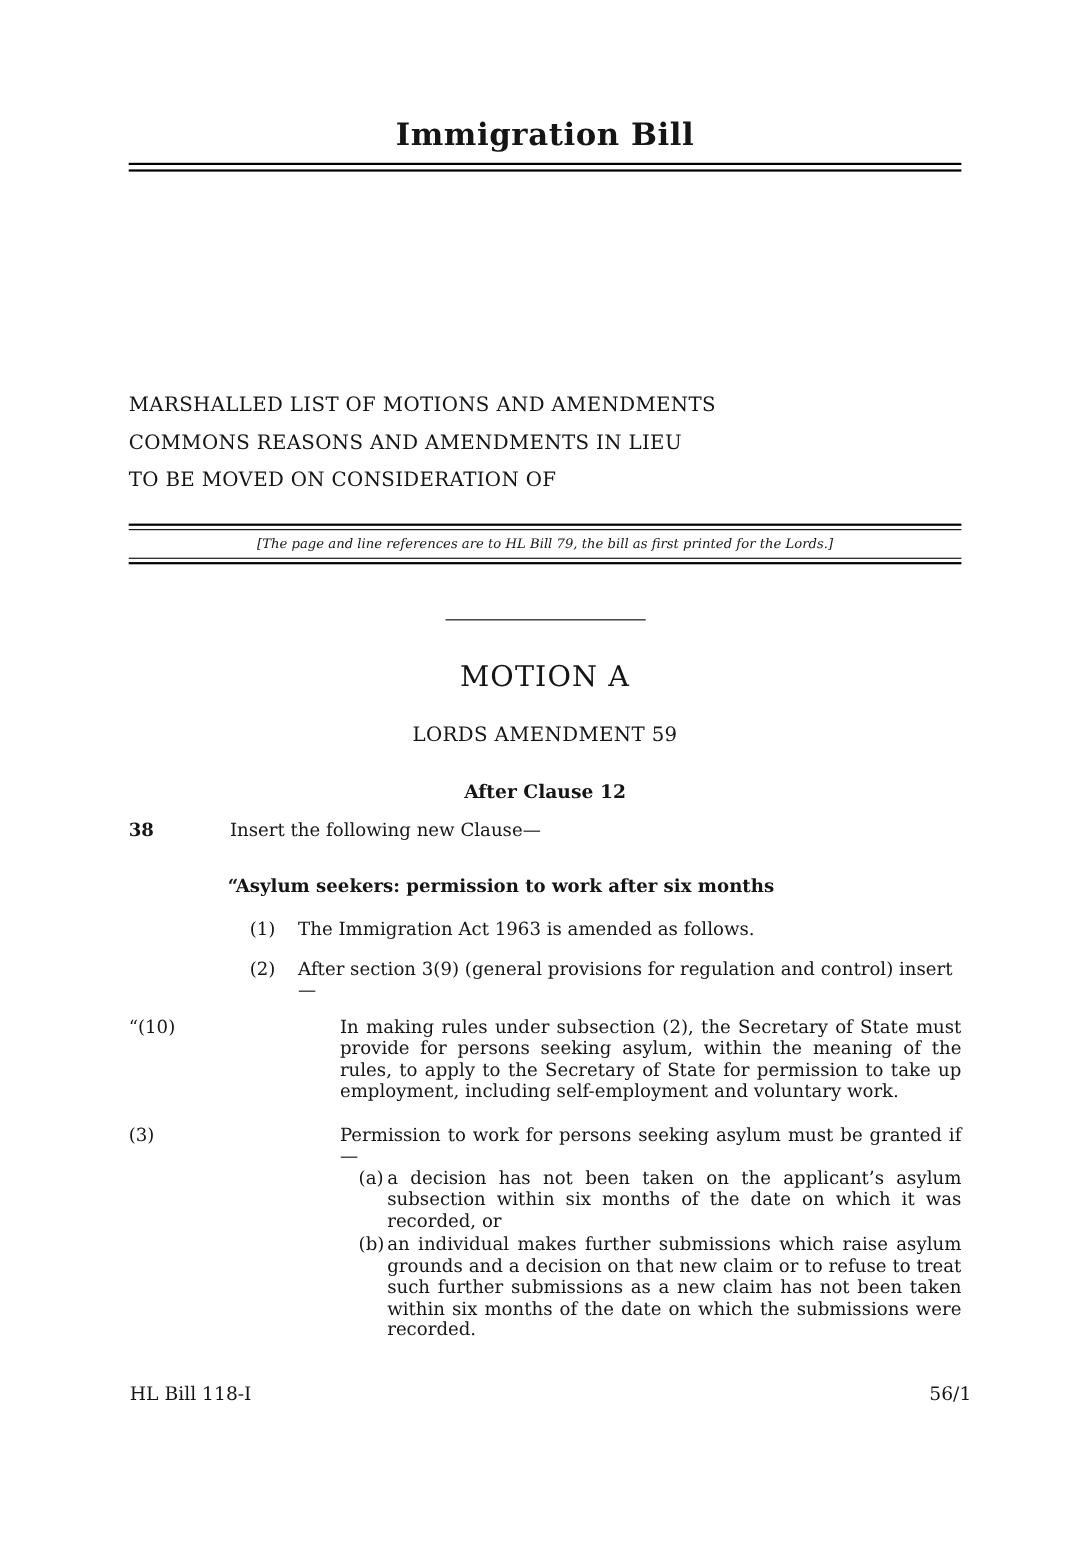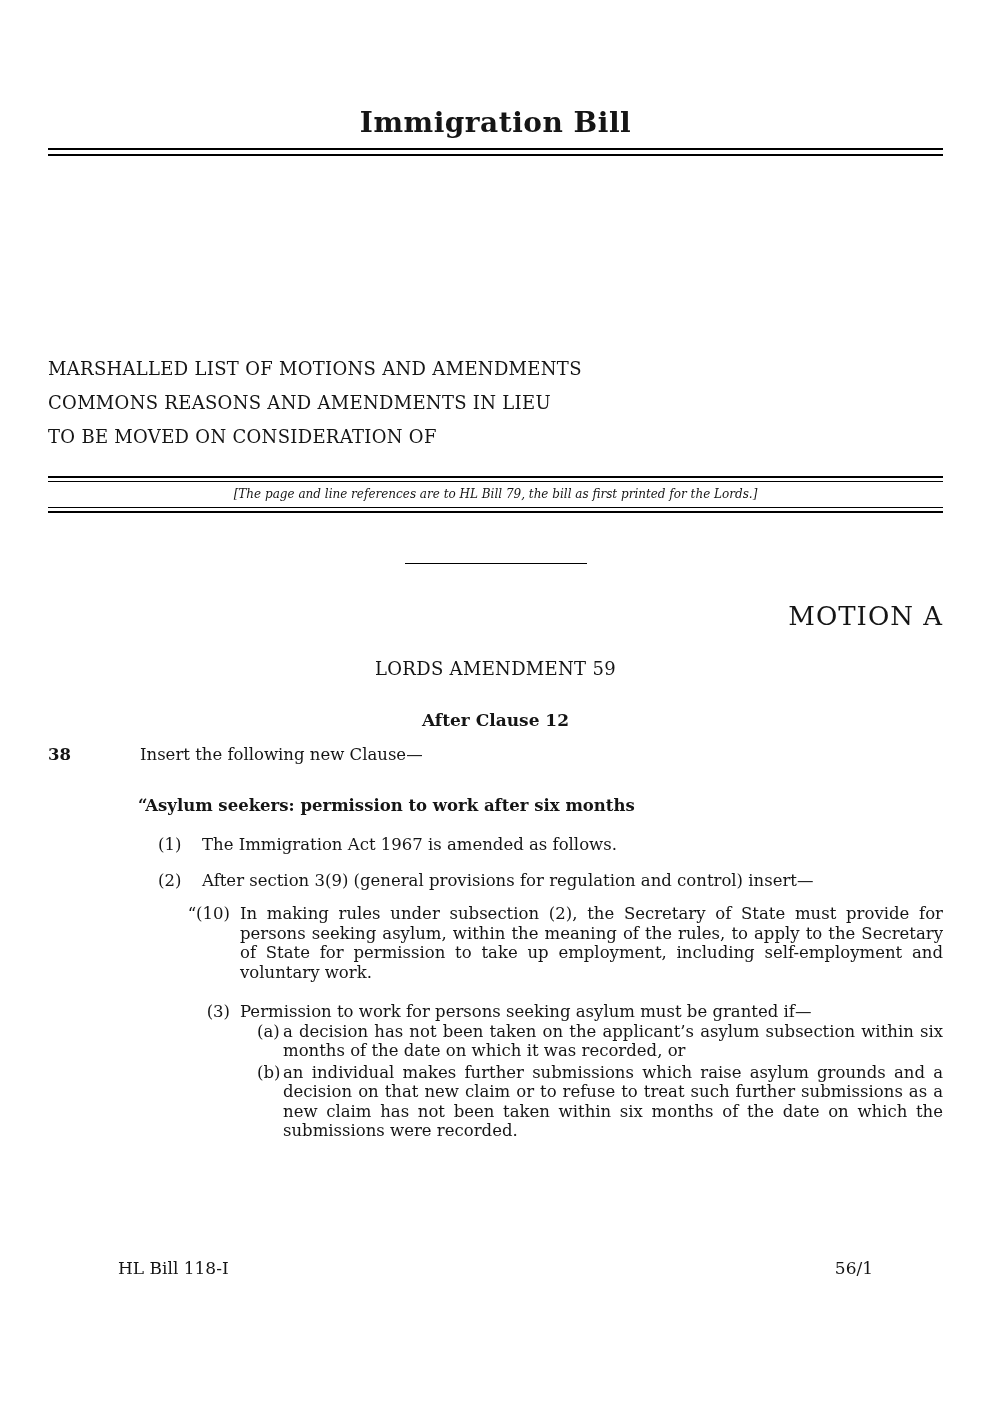--- a/index.html
+++ b/index.html
@@ -11,21 +11,21 @@
     position: relative;
     width: 991px;
     height: 1403px;
     margin: 0 auto;
     background: #ffffff;
     font-family: "DejaVu Serif", "Liberation Serif", serif;
     color: #151515;
     overflow: hidden;
   }
   .content {
-    padding: 0 48px;
+    padding: 0 117px;
   }
   
   .doc-title {
     margin-top: 106px;
     text-align: center;
     font-size: 28px;
     font-weight: bold;
     letter-spacing: 0.5px;
     line-height: 34px;
   }
@@ -59,21 +59,21 @@
   }
   
   .short-divider {
     width: 182px;
     margin: 50px auto 0 auto;
     border-top: 1.5px solid #000;
   }
   
   .motion-title {
     margin-top: 36px;
-    text-align: right;
+    text-align: center;
     font-size: 26px;
     letter-spacing: 1px;
     line-height: 32px;
   }
   .motion-subtitle {
     margin-top: 26px;
     text-align: center;
     font-size: 18px;
     letter-spacing: 0.3px;
     line-height: 22px;
@@ -109,38 +109,37 @@
     margin-left: 110px;
   }
   .l1-num { width: 44px; flex: 0 0 auto; }
   .l1-a { margin-top: 20px; }
   .l1-b { margin-top: 16px; }
   
   .l2 { display: flex; }
   .l2-num {
     width: 182px;
     flex: 0 0 auto;
-    text-align: right;
     padding-right: 10px;
     box-sizing: content-box;
   }
   .l2-body { flex: 1 1 auto; }
   .l2-a { margin-top: 14px; }
   .l2-b { margin-top: 20px; }
   .jtext { text-align: justify; text-align-last: left; }
   
   .l3 { display: flex; margin-left: 17px; }
   .l3-num { width: 26px; flex: 0 0 auto; }
   .l3-b { margin-top: 2px; }
   
   .footer {
     position: absolute;
     top: 1258px;
     left: 118px;
-    right: 118px;
+    right: 108px;
     display: flex;
     justify-content: space-between;
     font-size: 17px;
     line-height: 21px;
   }
 </style>
 </head>
 <body>
 
 <div class="page">
@@ -171,21 +170,21 @@
 
     <div class="amendment-row body-txt">
       <div class="amendment-num">38</div>
       <div>Insert the following new Clause—</div>
     </div>
 
     <div class="new-clause-title body-txt">“Asylum seekers: permission to work after six months</div>
 
     <div class="l1 l1-a body-txt">
       <div class="l1-num">(1)</div>
-      <div>The Immigration Act 1967 is amended as follows.</div>
+      <div>The Immigration Act 1963 is amended as follows.</div>
     </div>
 
     <div class="l1 l1-b body-txt">
       <div class="l1-num">(2)</div>
       <div>After section 3(9) (general provisions for regulation and control) insert—</div>
     </div>
 
     <div class="l2 l2-a body-txt">
       <div class="l2-num">“(10)</div>
       <div class="l2-body jtext">In making rules under subsection (2), the Secretary of State must provide for persons seeking asylum, within the meaning of the rules, to apply to the Secretary of State for permission to take up employment, including self-employment and voluntary work.</div>

